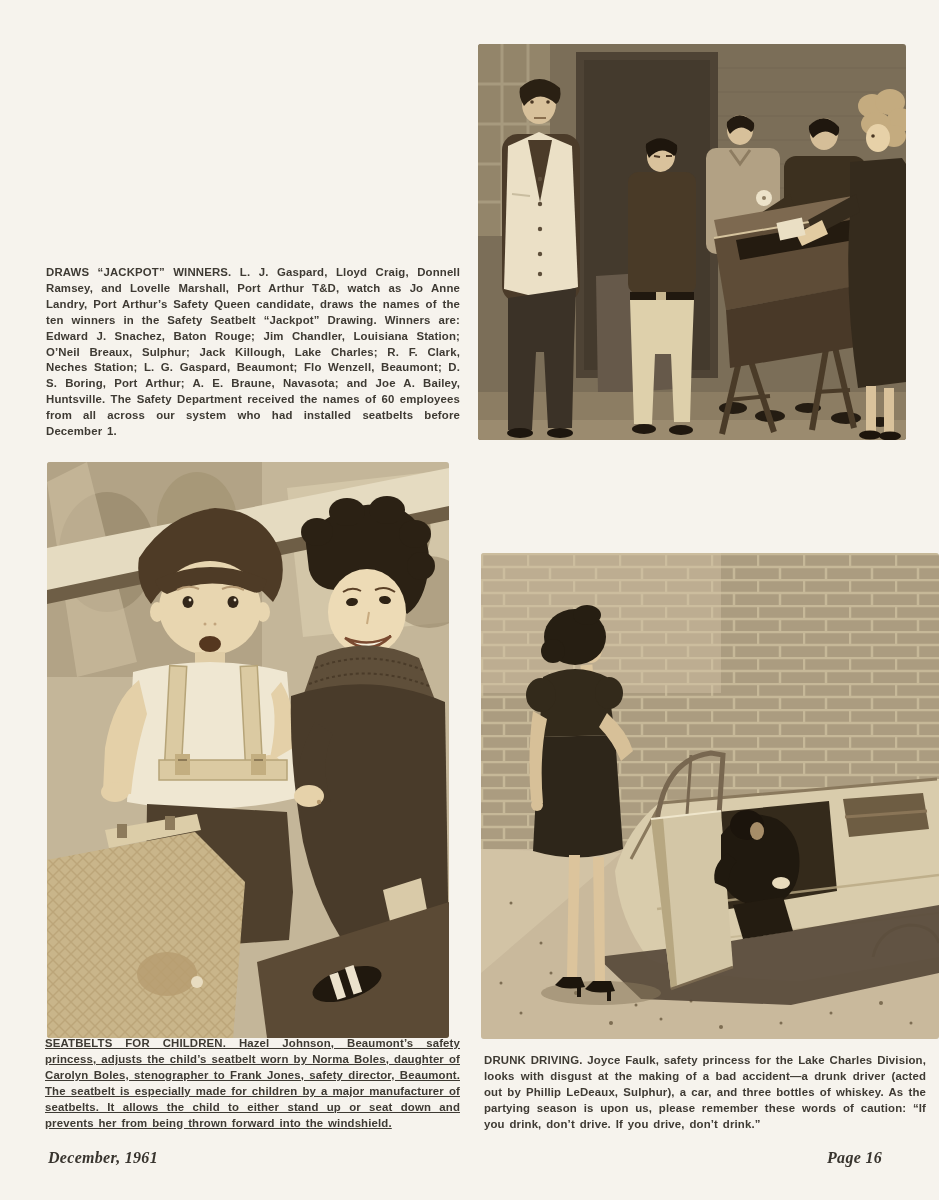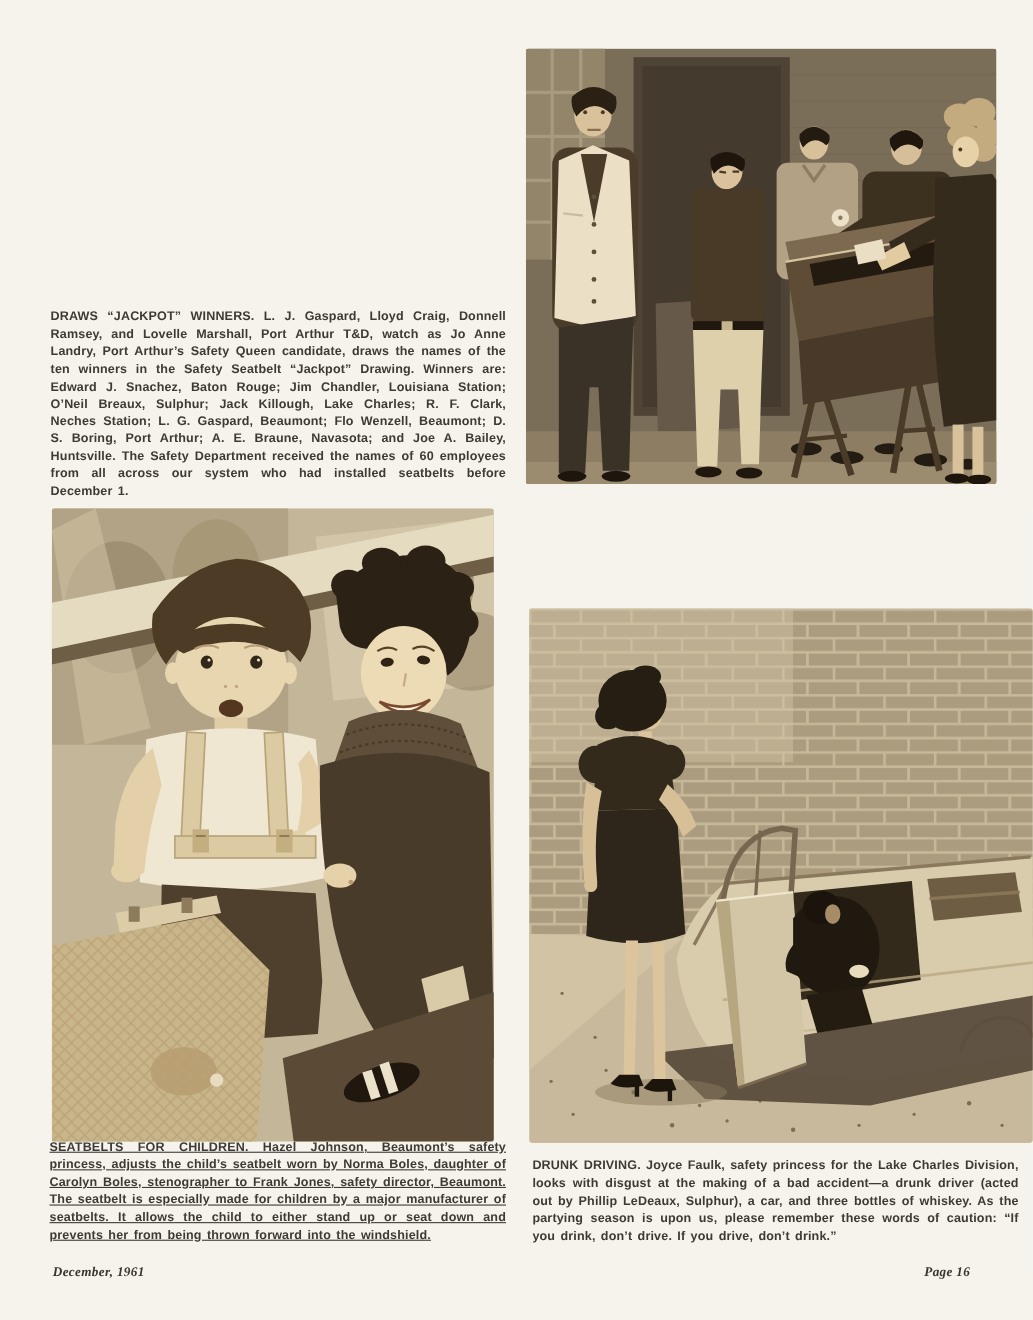--- a/index.html
+++ b/index.html
@@ -14,37 +14,37 @@
     position:absolute;
     margin:0;
     font-weight:700;
     font-size:11.4px;
     line-height:15.9px;
     letter-spacing:0.15px;
     word-spacing:1.5px;
     color:#3e3a33;
     text-align:justify;
   }
-  .cap-jackpot{left:46px;top:281px;width:414px;}
+  .cap-jackpot{left:46px;top:265px;width:414px;}
   .cap-seatbelts{left:45px;top:1036px;width:415px;text-decoration:underline;}
   .cap-drunk{left:484px;top:1053px;width:442px;}
   figure.photo{
     position:absolute;margin:0;padding:0;
     border-radius:3px;overflow:hidden;
     box-shadow:0 0 0 1px rgba(140,120,90,0.12) inset;
   }
   .photo svg{display:block;width:100%;height:100%;}
   .photo-1{left:478px;top:44px;width:428px;height:396px;}
   .photo-2{left:47px;top:462px;width:402px;height:576px;}
   .photo-3{left:481px;top:553px;width:458px;height:486px;}
   .footer-issue,.footer-page{
     position:absolute;top:1149px;
     font-family:"Liberation Serif", serif;
     font-style:italic;font-weight:700;
-    font-size:12px;color:#38342e;
+    font-size:16px;color:#38342e;
     letter-spacing:0.3px;
   }
   .footer-issue{left:48px;}
   .footer-page{right:57px;}
 </style>
 </head>
 <body>
 
 <div class="page">
 

